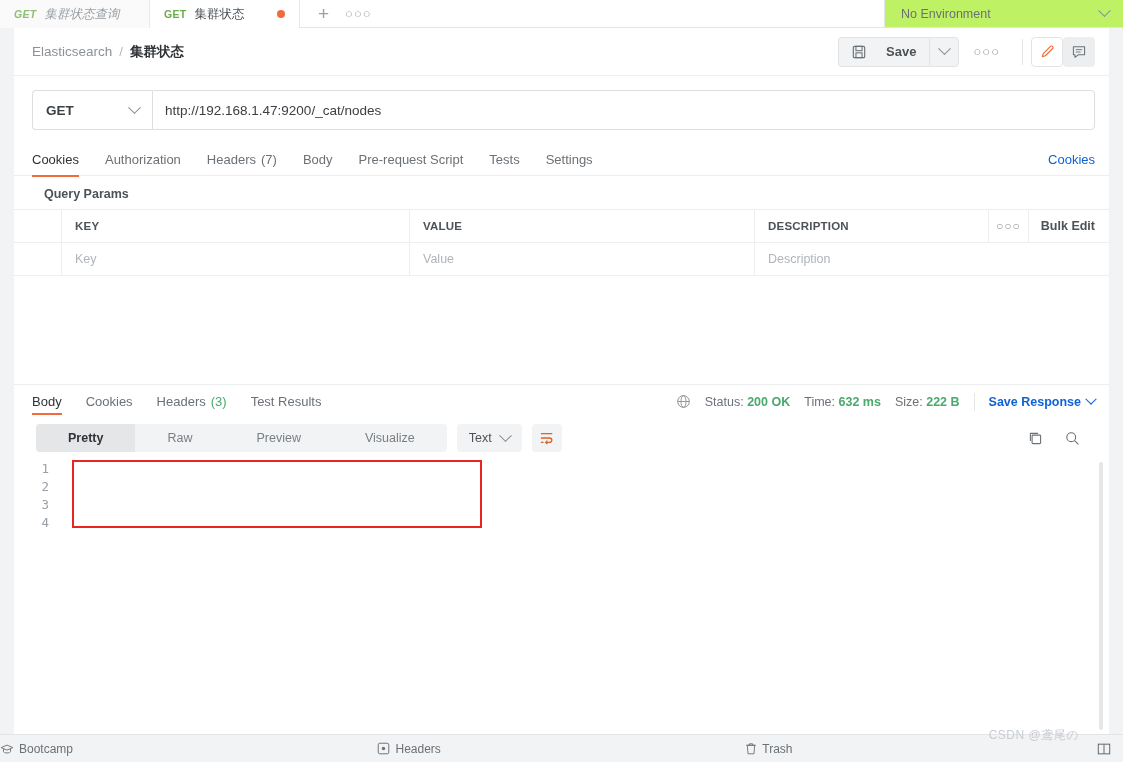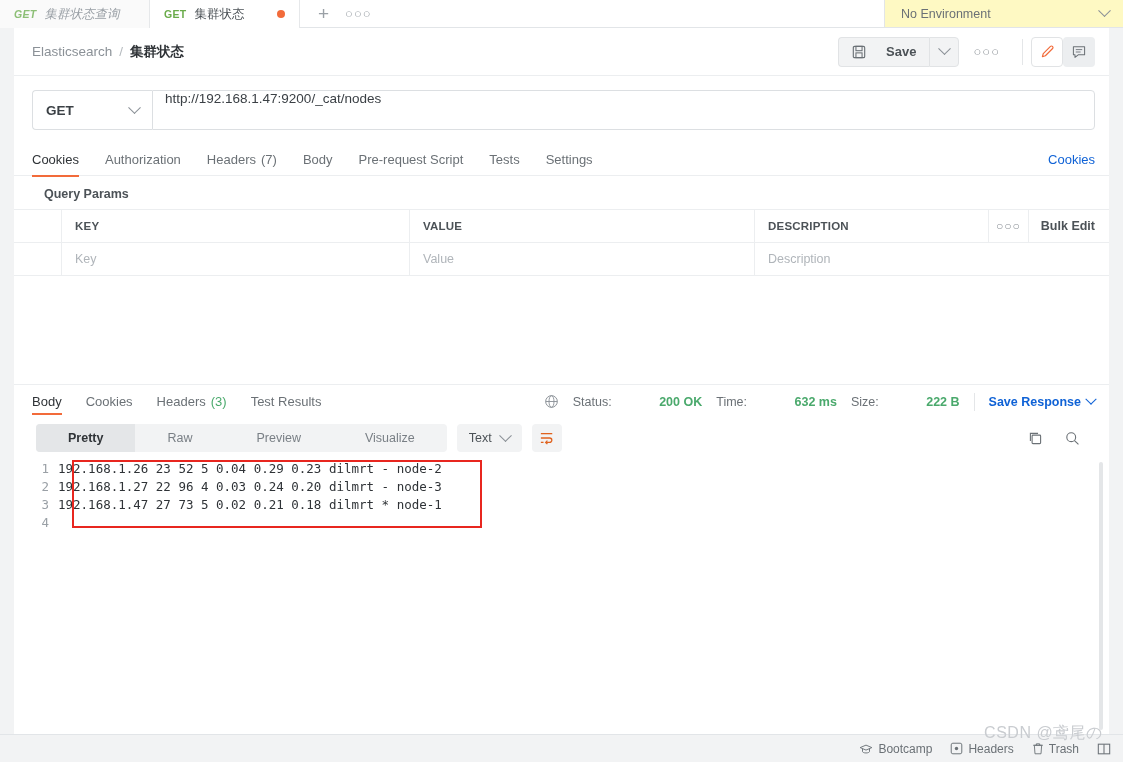--- a/index.html
+++ b/index.html
@@ -31,21 +31,21 @@
   .tab .tname { font-size: 12.5px; color: #4c5257; white-space: nowrap; }
   .tab.inactive .tname, .tab.inactive .method { font-style: italic; color: #9aa0a6; }
   .tab.inactive .method { color: #8dbf76; }
   .tab .dot { width: 8px; height: 8px; border-radius: 50%; background: #f26b3a; margin-left: auto; }
   .tabspacer { flex: 0 0 auto; display: flex; align-items: center; gap: 4px; padding: 0 12px; background: #ffffff; }
   .plusbtn { font-size: 19px; color: #9aa0a6; line-height: 1; cursor: pointer; padding: 0 6px; }
   .dots3 { font-size: 13px; color: #9aa0a6; letter-spacing: 1px; cursor: pointer; padding: 0 6px; }
   .tabfill { flex: 1; background: #ffffff; border-right: 1px solid #e2e5e8; }
   .envsel {
     width: 238px; display: flex; align-items: center; justify-content: space-between;
-    padding: 0 14px 0 16px; background: #fef9c3; cursor: pointer;
+    padding: 0 14px 0 16px; background: #bef264; cursor: pointer;
   }
   .envsel .lbl { font-size: 12.5px; color: #6b7176; }
   .chev { width: 9px; height: 9px; border-right: 1.4px solid #8b9197; border-bottom: 1.4px solid #8b9197;
           transform: rotate(45deg) translate(-2px,-2px); }
 
   
   .panel {
     position: absolute; left: 14px; top: 28px; width: 1095px; height: 706px;
     background: #ffffff;
   }
@@ -80,21 +80,21 @@
   
   .urlrow { display: flex; align-items: center; padding: 14px 14px 14px 18px; gap: 0; }
   .methodsel {
     width: 120px; height: 40px; display: flex; align-items: center; justify-content: space-between;
     padding: 0 13px; border: 1px solid #dcdfe2; border-right: none; border-radius: 4px 0 0 4px;
     background: #fff; cursor: pointer;
   }
   .methodsel .mtxt { font-weight: bold; font-size: 13.5px; color: #3b4045; }
   .urlinput {
     flex: 1; height: 40px; border: 1px solid #dcdfe2; border-radius: 0 4px 4px 0;
-    display: flex; align-items: flex-start; padding: 0 12px; font-size: 13.5px; color: #3b4045; background: #fff;
+    display: flex; align-items: center; padding: 0 12px; font-size: 13.5px; color: #3b4045; background: #fff;
     cursor: text;
   }
   .sendwrap { display: flex; margin-left: 14px; }
   .sendbtn {
     width: 74px; height: 40px; background: #0f81f5; color: #fff; font-weight: bold; font-size: 14px;
     display: flex; align-items: center; justify-content: center; border-radius: 4px 0 0 4px; cursor: pointer;
   }
   .sendcaret {
     width: 34px; height: 40px; background: #0f81f5; border-left: 1px solid #2f91f7;
     display: flex; align-items: center; justify-content: center; border-radius: 0 4px 4px 0; cursor: pointer;
@@ -130,21 +130,21 @@
 
   
   .respdiv { border-top: 1px solid #eceef0; }
   .resptabs { display: flex; align-items: center; padding: 0 14px 0 18px; height: 33px; }
   .restab { position: relative; font-size: 13px; color: #6b7176; margin-right: 24px; height: 33px;
             display: flex; align-items: center; cursor: pointer; }
   .restab.sel { color: #2f3337; }
   .restab.sel::after { content: ""; position: absolute; left: 0; right: 0; bottom: 3px; height: 2px; background: #f26b3a; }
   .restab .gcnt { color: #4aa96c; }
   .resmeta { margin-left: auto; display: flex; align-items: center; gap: 14px; font-size: 12.5px; color: #6b7176; }
-  .resmeta .val { color: #4aa96c; font-weight: bold; margin-left: 44px; }
+  .resmeta .val { color: #4aa96c; font-weight: bold; }
   .savresp { color: #0f62d6; font-weight: bold; font-size: 12.5px; cursor: pointer; display: flex; align-items: center; gap: 6px; }
   .msep { width: 1px; height: 18px; background: #e4e6e8; }
 
   
   .fmtbar { display: flex; align-items: center; padding: 6px 14px 8px 22px; }
   .segs { display: flex; background: #f2f3f4; border-radius: 4px; overflow: hidden; height: 28px; }
   .seg { padding: 0 32px; height: 28px; display: flex; align-items: center; font-size: 12.5px; color: #797f85; cursor: pointer; }
   .seg.on { background: #e4e6e8; color: #2f3337; font-weight: bold; }
   .typesel { margin-left: 10px; height: 28px; display: flex; align-items: center; gap: 9px; padding: 0 12px;
              background: #f2f3f4; border-radius: 4px; font-size: 12.5px; color: #4c5257; cursor: pointer; }
@@ -162,26 +162,26 @@
   .redbox {
     position: absolute; left: 58px; top: 0px; width: 410px; height: 68px;
     border: 2.5px solid #e8261f; pointer-events: none;
   }
   .vscroll { position: absolute; right: 6px; top: 2px; width: 4px; height: 268px; background: #e4e6e8; border-radius: 2px; }
 
   
   .statusbar {
     position: absolute; left: 0; bottom: 0; width: 1123px; height: 28px;
     background: #f2f3f4; border-top: 1px solid #e2e5e8;
-    display: flex; align-items: center; justify-content: flex-end; gap: 18px; padding-right: 12px;
+    display: flex; align-items: center; justify-content: space-between; gap: 18px; padding-right: 12px;
     font-size: 12px; color: #6b7176;
   }
   .sbitem { display: flex; align-items: center; gap: 5px; cursor: pointer; }
   .watermark {
-    position: absolute; right: 20px; bottom: 18px; font-size: 16px; color: #c9ccd0;
+    position: absolute; right: 44px; bottom: 18px; font-size: 12px; color: #c9ccd0;
     letter-spacing: .5px; pointer-events: none; margin-top: 41px;
   }
 </style>
 </head>
 <body>
 
 <div class="app">
 
   <div class="tabbar">
     <div class="tab inactive">
@@ -373,26 +373,20 @@
       </div>
 
       <div class="codewrap">
         <div class="coderow">
           <div class="gutter">
             <div>1</div>
             <div>2</div>
             <div>3</div>
             <div>4</div>
           </div>
-          <div class="codelines">
-            <div>192.168.1.26 23 52 5 0.04 0.29 0.23 dilmrt - node-2</div>
-            <div>192.168.1.27 22 96 4 0.03 0.24 0.20 dilmrt - node-3</div>
-            <div>192.168.1.47 27 73 5 0.02 0.21 0.18 dilmrt * node-1</div>
-            <div></div>
-          </div>
         </div>
         <div class="redbox"></div>
         <div class="vscroll"></div>
       </div>
     </div>
   </div>
 
   <div class="statusbar">
     <div class="sbitem">
       <svg width="14" height="14" viewBox="0 0 18 18">

